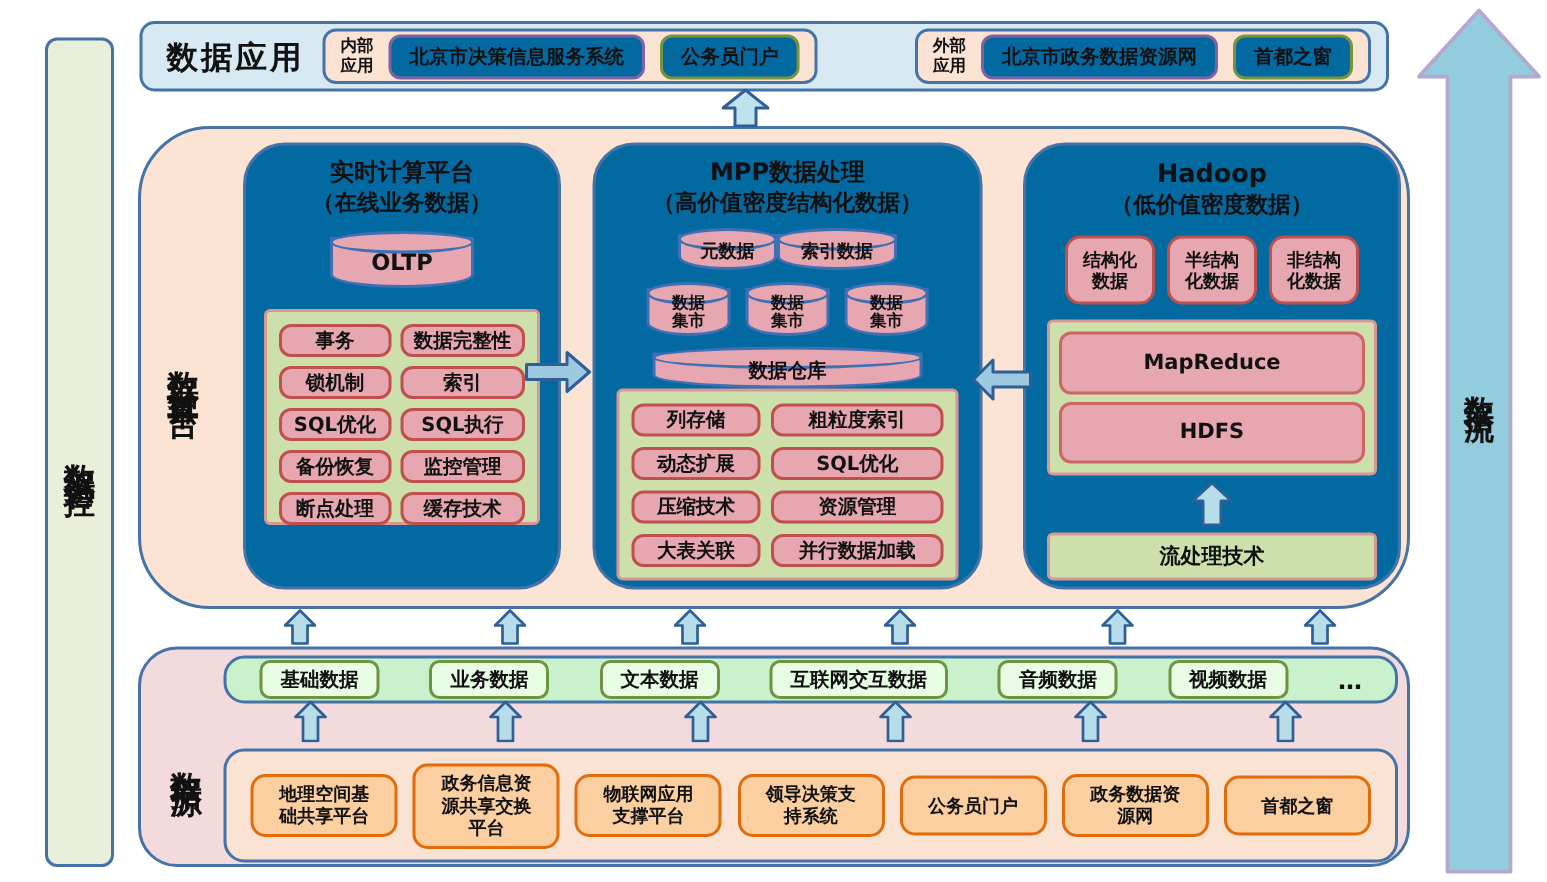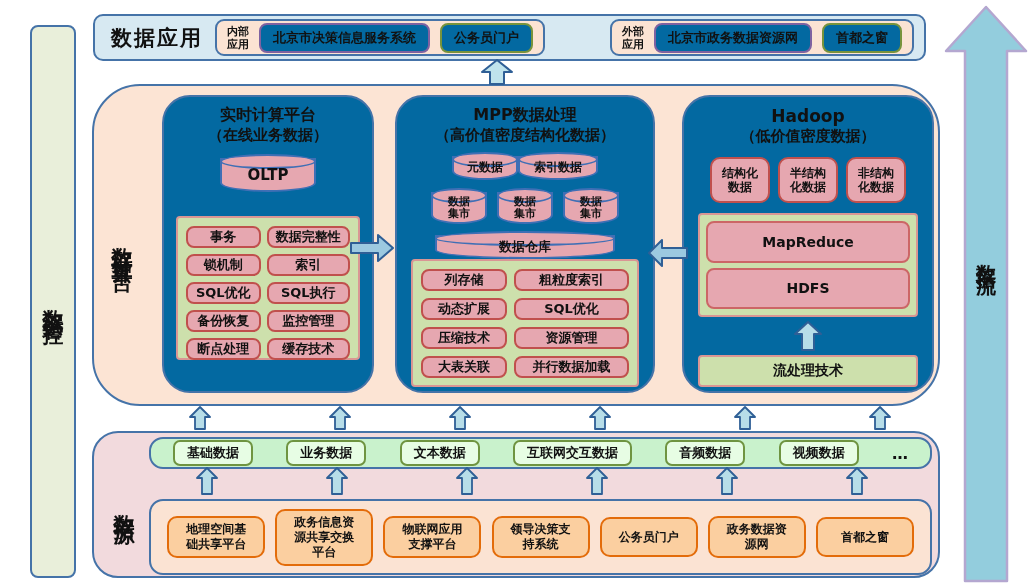--- a/index.html
+++ b/index.html
@@ -10,21 +10,21 @@
   .prewrap { white-space:pre-line; }
 
   
   .left-bar { position:absolute; left:30px; top:25px; width:46px; height:553px; background:#e9efda; border:2px solid #4573a8; border-radius:8px; display:flex; align-items:center; justify-content:center; font-size:21px; }
 
   
   .top-bar { position:absolute; left:93px; top:14px; width:833px; height:47px; background:#d7e9f2; border:2px solid #4573a8; border-radius:10px; display:flex; align-items:center; padding:0 8px; }
   .top-title { font-size:21px; padding:0 12px 0 8px; letter-spacing:2px; }
   .app-group { display:flex; align-items:center; gap:10px; background:#fbe3d3; border:2px solid #4573a8; border-radius:9px; height:37px; padding:0 10px; }
   .app-group.external { margin-left:auto; margin-right:2px; }
-  .app-group-label { font-size:11px; line-height:1.15; text-align:left;font-family:Liberation Serif, serif; }
+  .app-group-label { font-size:11px; line-height:1.15; text-align:left; }
   .app-box { background:#0369a1; border-radius:8px; font-size:13px; padding:4px 12px; white-space:nowrap; }
   .app-box.purple { border:2px solid #7e62a1; }
   .app-box.green  { border:2px solid #77933c; }
 
   
   .flow-arrow { position:absolute; left:943px; top:4px; width:86px; height:580px; }
   .flow-label { position:absolute; left:974px; top:190px; width:26px; height:130px; display:flex; align-items:center; justify-content:center; font-size:20px; z-index:2; }
 
   
   .compute { position:absolute; left:92px; top:84px; width:848px; height:322px; background:#fce4d4; border:2px solid #4573a8; border-radius:48px; }
@@ -94,21 +94,21 @@
     <div class="compute-label">
       <span class="vtext">数据计算平台</span>
     </div>
 
     <div class="ybox" style="left:68px; width:212px;">
       <div class="ybox-title">实时计算平台</div>
       <div class="ybox-sub">（在线业务数据）</div>
       <div class="cyl" style="width:96px; height:34px; margin:14px auto 0;">
         <span style="font-size:15px;">OLTP</span>
       </div>
-      <div class="pink-grid" style="top:119px; height:144px; grid-template-columns:1fr 1.12fr;">
+      <div class="pink-grid" style="top:109px; height:144px; grid-template-columns:1fr 1.12fr;">
         <div class="pink-item">事务</div>
         <div class="pink-item">数据完整性</div>
         <div class="pink-item">锁机制</div>
         <div class="pink-item">索引</div>
         <div class="pink-item">SQL优化</div>
         <div class="pink-item">SQL执行</div>
         <div class="pink-item">备份恢复</div>
         <div class="pink-item">监控管理</div>
         <div class="pink-item">断点处理</div>
         <div class="pink-item">缓存技术</div>

